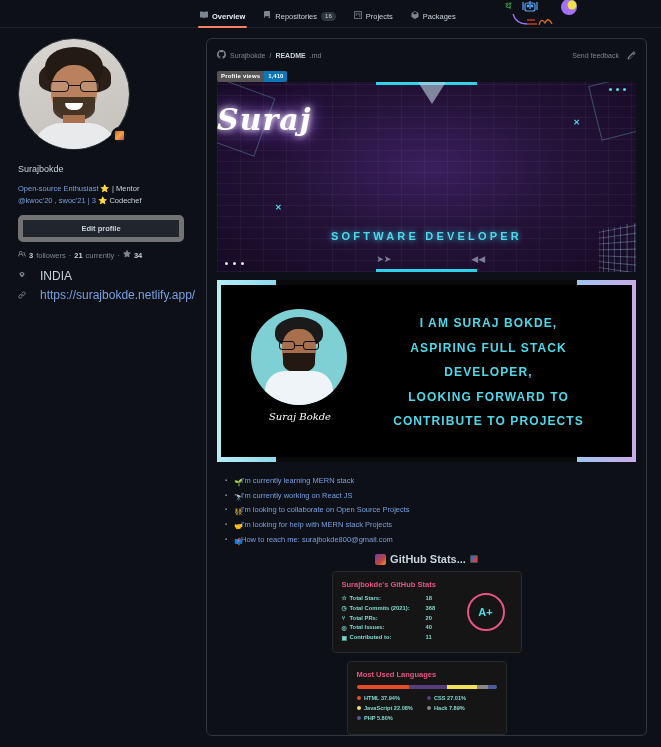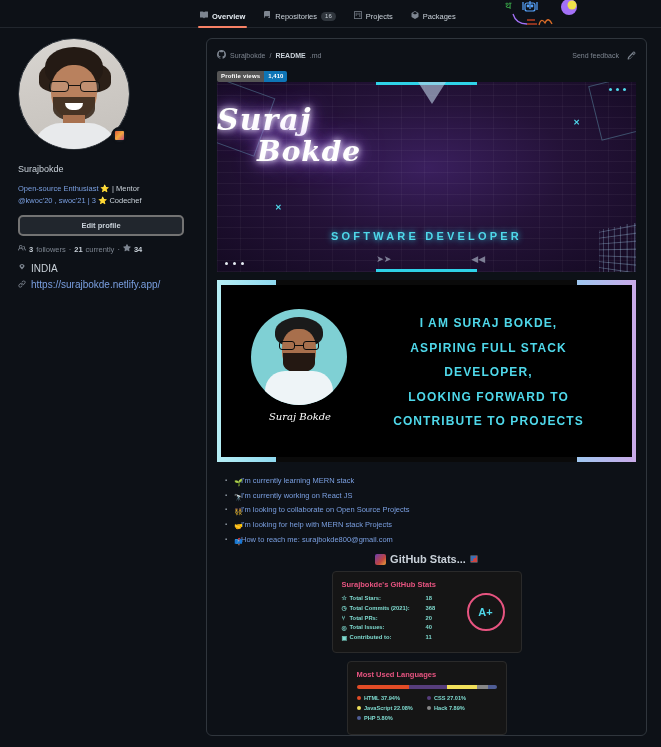--- a/index.html
+++ b/index.html
@@ -88,28 +88,28 @@
   .status-emoji {
     width: 9px; height: 9px; border-radius: 1px;
     background: linear-gradient(135deg,#e05a3a 0%,#f0a840 50%,#c94a7a 100%);
   }
   .display-name { font-size: 9px; color: #c9d1d9; margin-bottom: 9px; }
   .bio { font-size: 7.5px; line-height: 1.55; color: #7a9fe0; margin-bottom: 9px; }
   .bio .star { color: #e3b341; }
   .bio .plain { color: #c9d1d9; }
   .edit-btn {
     display: block; width: 100%; text-align: center;
-    background: #21262d; border: 2px solid #737373; border-radius: 5px;
+    background: #21262d; border: 5px solid #737373; border-radius: 5px;
     color: #c9d1d9; font-size: 7.5px; font-weight: bold;
     padding: 4px 0; margin-bottom: 8px; cursor: pointer;
   }
   .followers { font-size: 7.5px; color: #7d8590; display: flex; align-items: center; gap: 3px; margin-bottom: 9px; }
   .followers b { color: #c9d1d9; }
   .followers svg { width: 8px; height: 8px; fill: #7d8590; }
-  .meta-row { display: flex; align-items: flex-start; gap: 5px; font-size: 10px; color: #c9d1d9; margin-bottom: 5px; }
+  .meta-row { display: flex; align-items: flex-start; gap: 14px; font-size: 12px; color: #c9d1d9; margin-bottom: 5px; }
   .meta-row svg { width: 8px; height: 8px; fill: #7d8590; flex: none; }
   .meta-row a { color: #7a9fe0; text-decoration: none; }
 
   
   .readme-card {
     border: 1px solid #30363d; border-radius: 6px;
     background: #0d1117; overflow: hidden;
   }
   .readme-head {
     display: flex; align-items: center; justify-content: space-between;
@@ -419,21 +419,20 @@
           <div class="b1-chev"></div>
           <div class="b1-poly p1"></div>
           <div class="b1-poly p2"></div>
           <div class="b1-dots2">
               <i></i>
               <i></i>
               <i></i>
             </div>
           <div class="b1-name">
             <span>Suraj</span>
-            <span class="l2">Bokde</span>
           </div>
           <div class="b1-x a">✕</div>
           <div class="b1-x b">✕</div>
           <div class="b1-sub">SOFTWARE DEVELOPER</div>
           <div class="b1-grid"></div>
           <div class="b1-arrow r">➤➤</div>
           <div class="b1-arrow l">◀◀</div>
           <div class="b1-dots">
               <i></i>
               <i></i>

